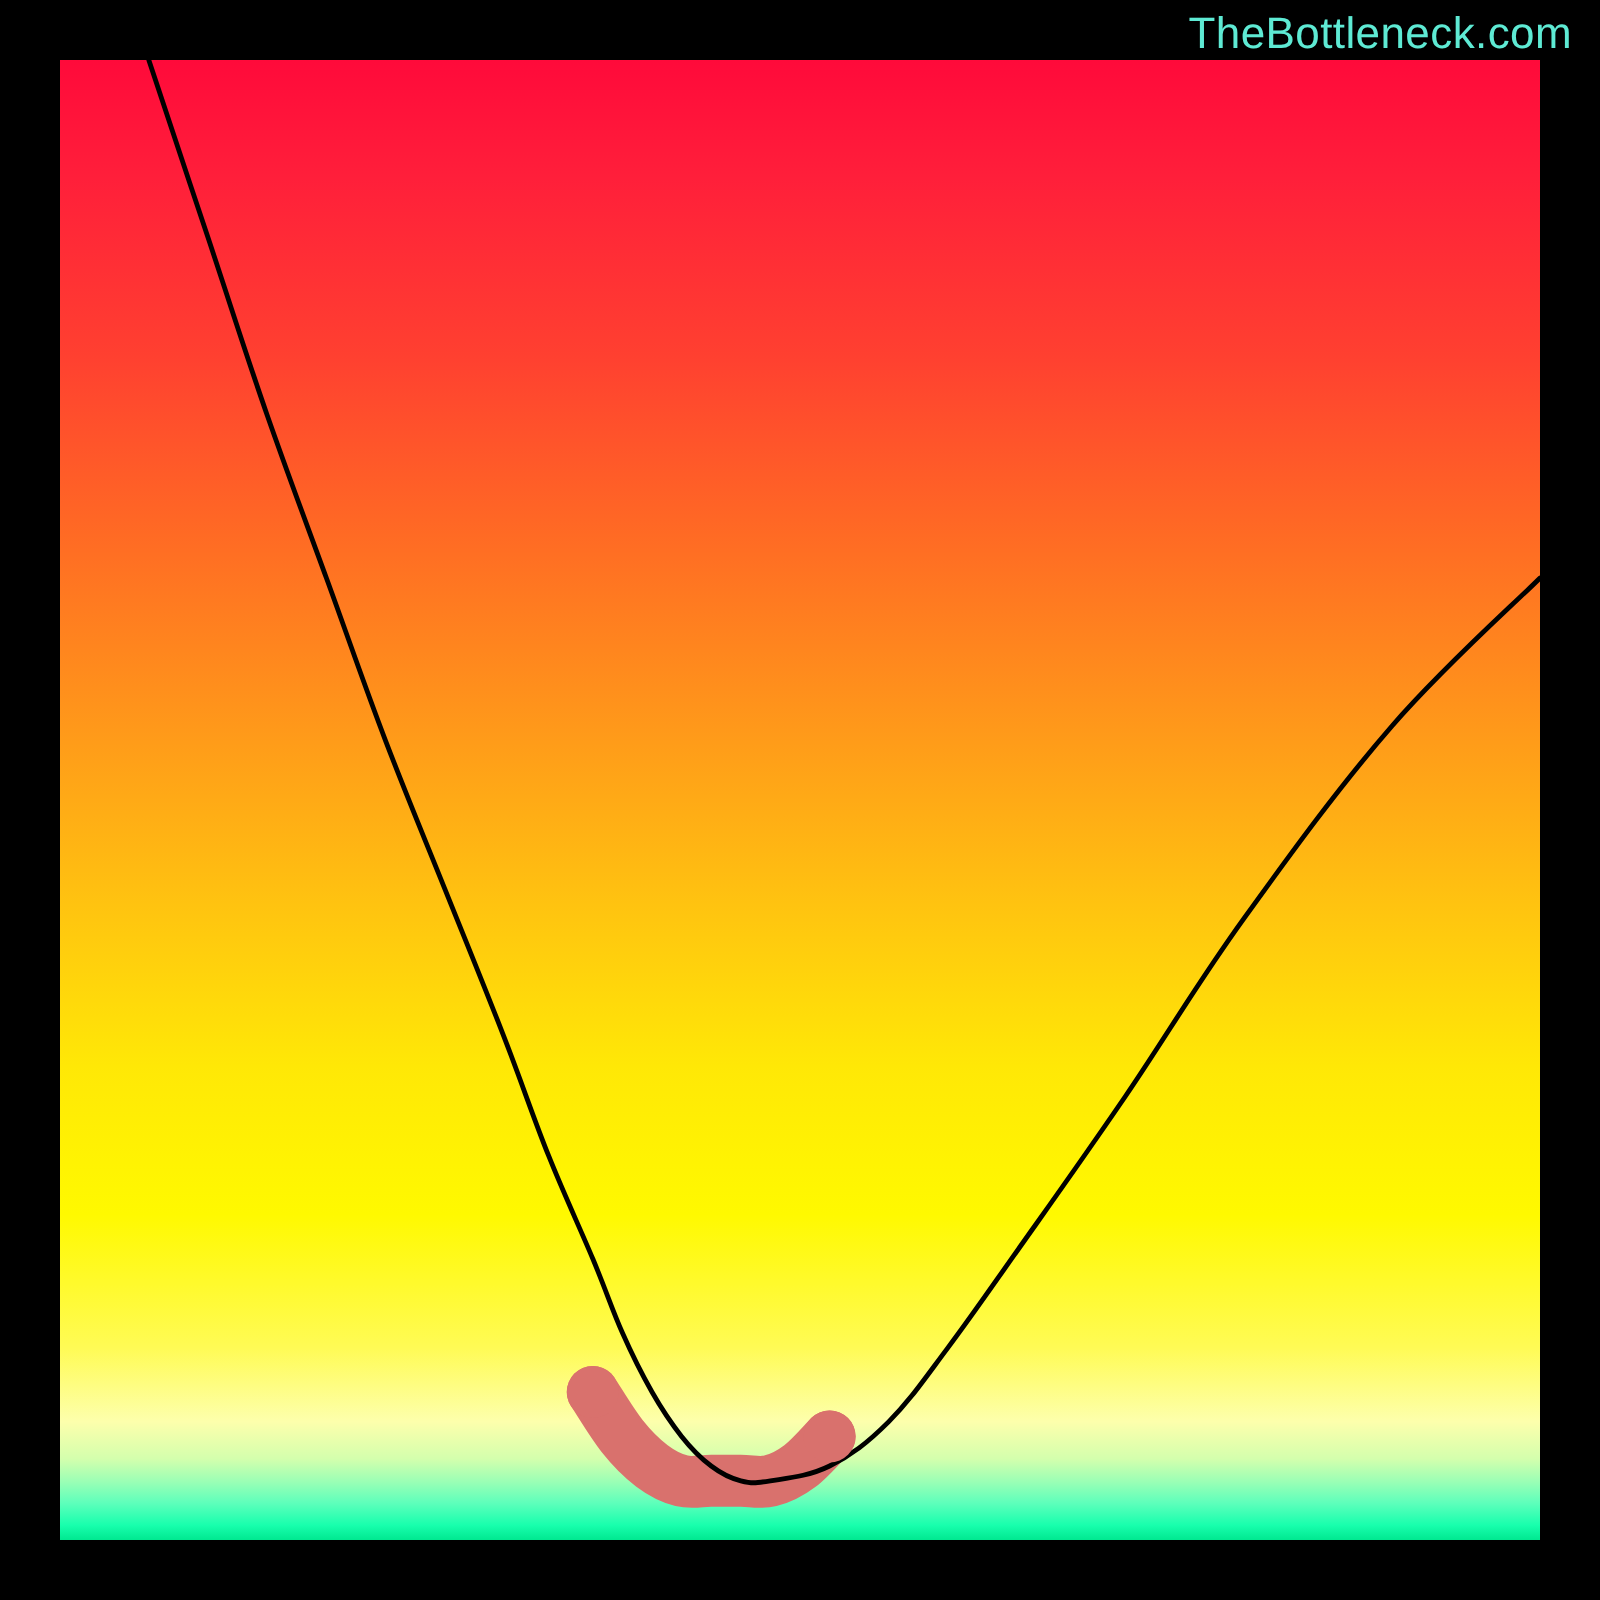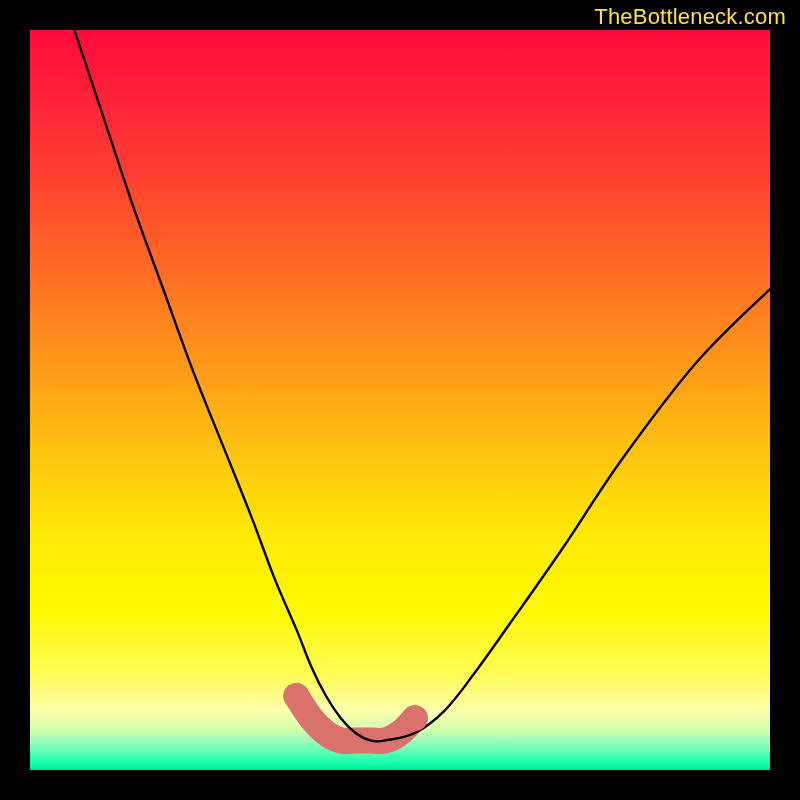--- a/index.html
+++ b/index.html
@@ -44,21 +44,21 @@
       #9dffb5 96%,
       #5effbb 97.5%,
       #18ffad 99%,
       #00e890 100%
     );
   }
   .watermark {
     position: absolute;
     top: 4px;
     right: 14px;
-    color: #fde047;
+    color: #5eead4;
     font-size: 22px;
     font-weight: 500;
     letter-spacing: 0.2px;
     user-select: none;
   }
   svg.curve {
     position: absolute;
     inset: 0;
     width: 100%;
     height: 100%;

